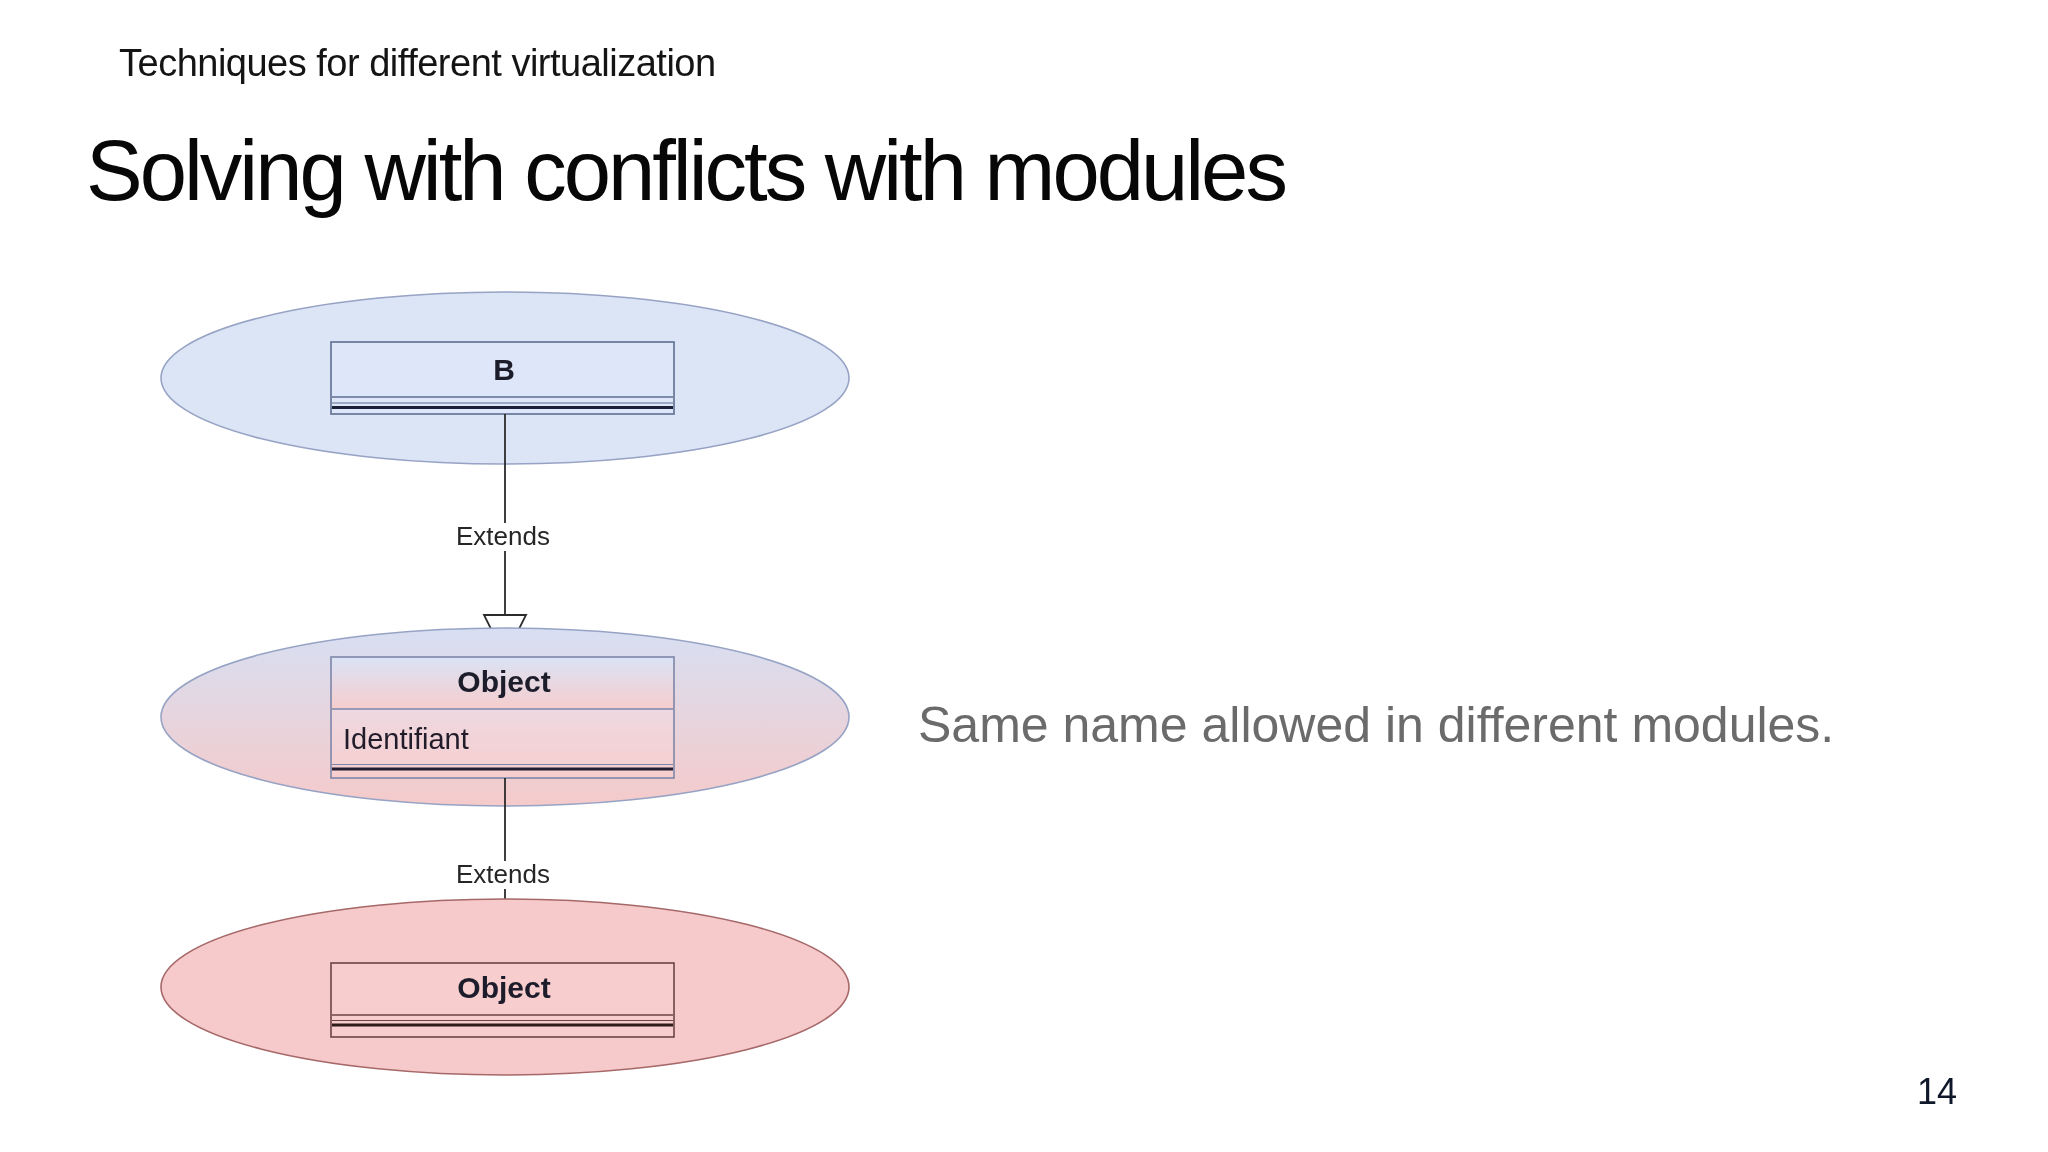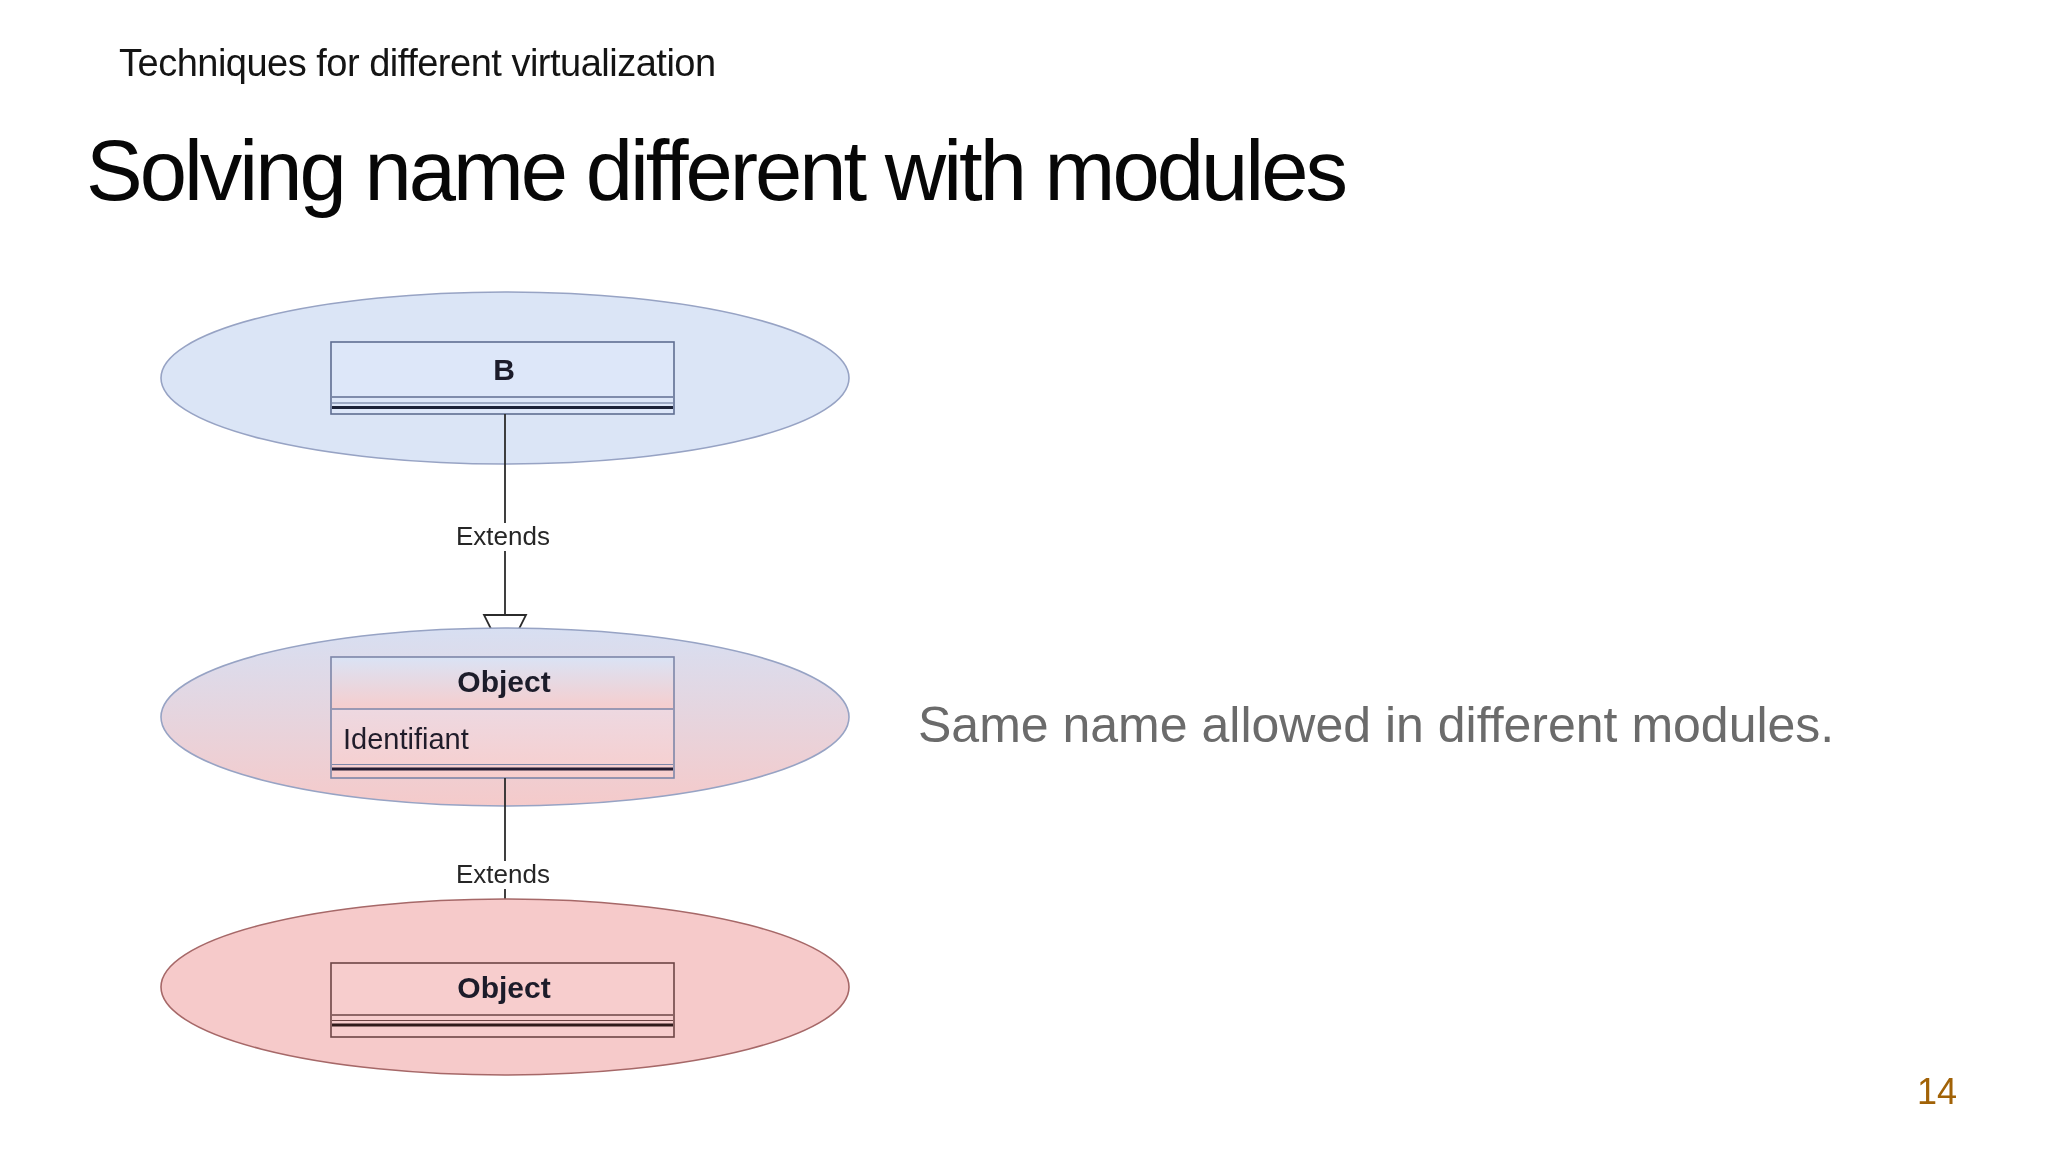--- a/index.html
+++ b/index.html
@@ -16,38 +16,38 @@
   .title{
     left:86px;top:128px;margin:0;
     font-size:85px;font-weight:400;letter-spacing:-3px;color:#070707;white-space:nowrap;
   }
   .note{
     left:918px;top:700px;
     font-size:50px;color:#6b6b6b;white-space:nowrap;
   }
   .page-number{
     left:1917px;top:1074px;
-    font-size:36px;color:#a16207;
+    font-size:36px;color:#0f172a;
   }
   svg.diagram{position:absolute;left:130px;top:260px;width:750px;height:840px;}
   svg.diagram text{font-family:"Liberation Sans","DejaVu Sans",sans-serif;}
   .cls-title{font-weight:bold;font-size:30px;fill:#1c1c2a;text-anchor:middle;}
   .attr-text{font-size:29px;fill:#201c2a;}
   .edge-label{font-size:26px;fill:#262626;text-anchor:middle;}
   .edge-line{stroke:#2b2b2b;stroke-width:1.8;fill:none;}
   .arrow-head{fill:#ffffff;stroke:#2b2b2b;stroke-width:1.8;stroke-linejoin:miter;}
 </style>
 </head>
 <body>
 
 <div class="slide">
 
   <div class="abs kicker">Techniques for different virtualization</div>
 
-  <h1 class="abs title">Solving name different with modules</h1>
+  <h1 class="abs title">Solving with conflicts with modules</h1>
 
   <svg class="diagram" viewBox="0 0 750 840" xmlns="http://www.w3.org/2000/svg">
     <defs>
       <linearGradient id="gradEllipseMid" x1="0" y1="0" x2="0" y2="1">
         <stop offset="0" stop-color="#d7dff2"></stop>
         <stop offset="1" stop-color="#f5caca"></stop>
       </linearGradient>
       <linearGradient id="gradBoxMidTitle" x1="0" y1="0" x2="0" y2="1">
         <stop offset="0" stop-color="#dae3f5"></stop>
         <stop offset="1" stop-color="#f6cdcd"></stop>

